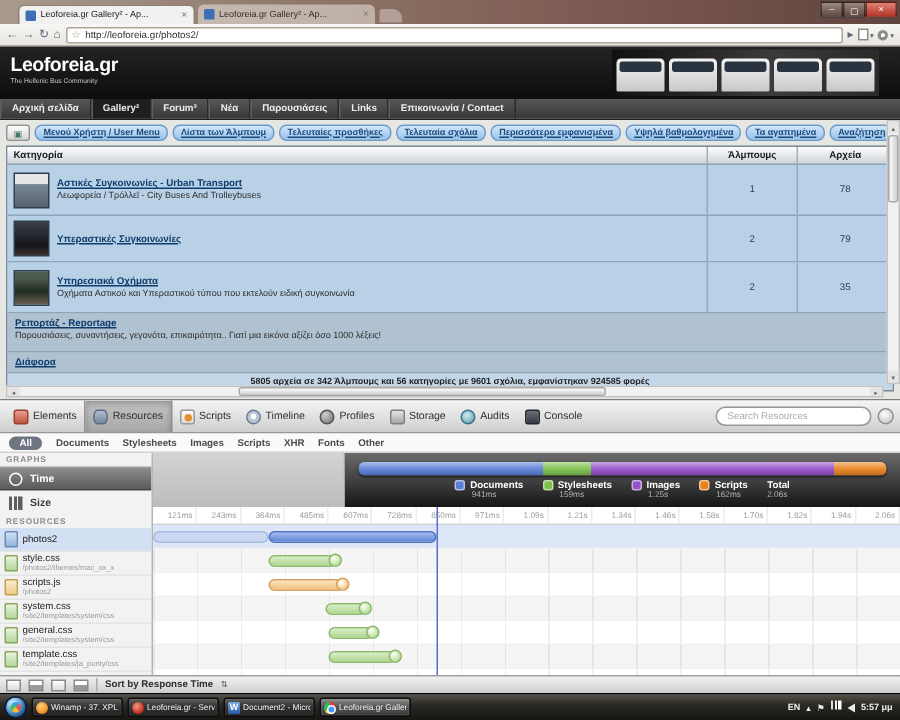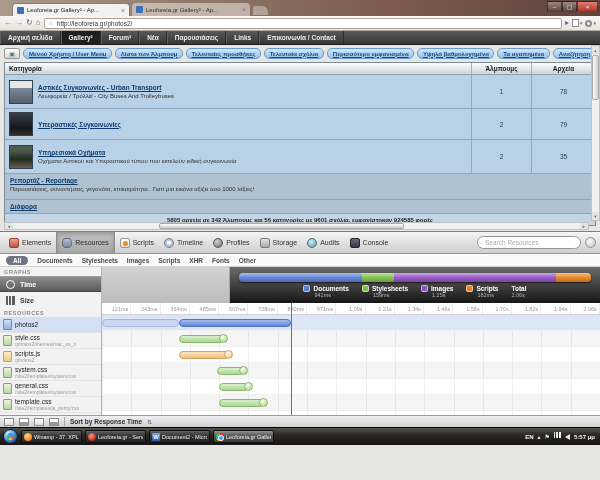--- a/index.html
+++ b/index.html
@@ -210,20 +210,33 @@
     <span class="menu-ic">
         <span class="page-glyph"></span>
         <span>▾</span>
       </span>
     <span class="menu-ic">
         <span class="wrench-glyph"></span>
         <span>▾</span>
       </span>
   </div>
 
+  <div id="siteheader">
+    <div id="logo">
+      <div id="logo-title">Leoforeia.gr</div>
+      <div id="logo-tag">The Hellenic Bus Community</div>
+    </div>
+    <div id="buses">
+      <span class="bus"></span>
+      <span class="bus"></span>
+      <span class="bus"></span>
+      <span class="bus"></span>
+      <span class="bus"></span>
+    </div>
+  </div>
 
   <div id="navbar">
       <div class="nav-item">Αρχική σελίδα</div>
       <div class="nav-item active">Gallery²</div>
       <div class="nav-item">Forum³</div>
       <div class="nav-item">Νέα</div>
       <div class="nav-item">Παρουσιάσεις</div>
       <div class="nav-item">Links</div>
       <div class="nav-item">Επικοινωνία / Contact</div>
     </div>

